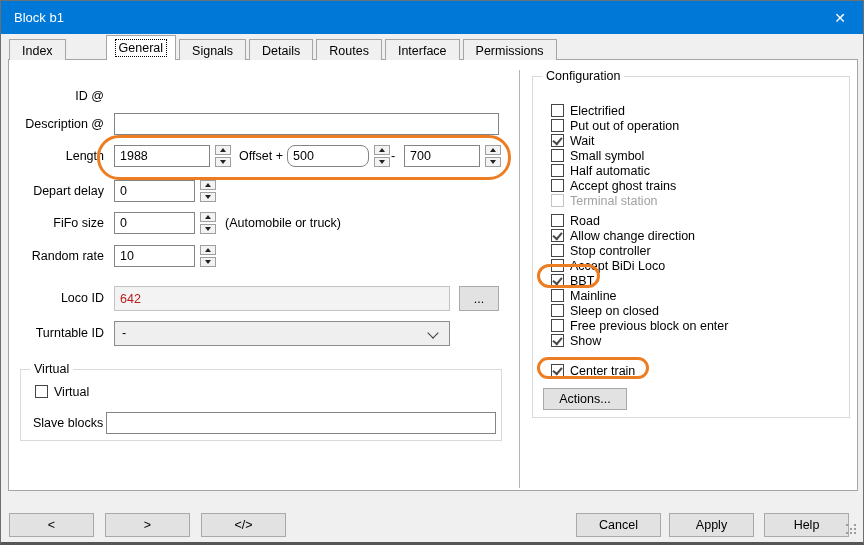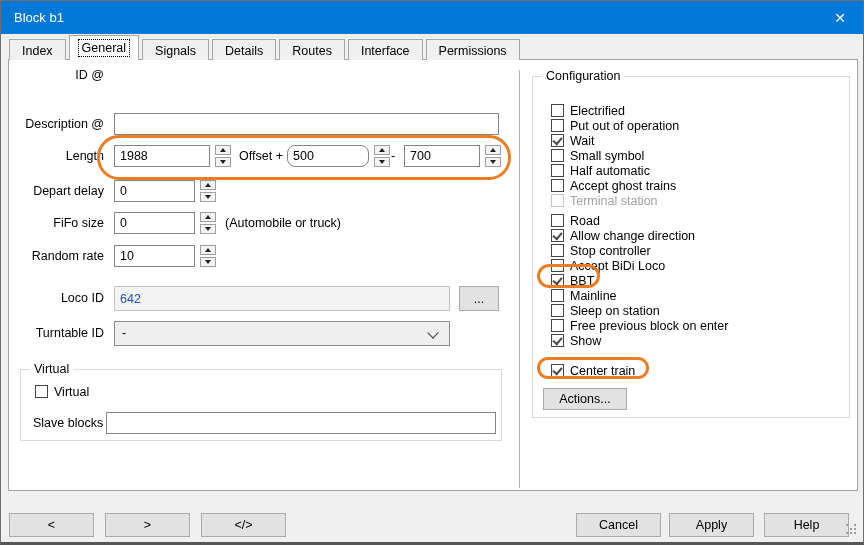--- a/index.html
+++ b/index.html
@@ -10,33 +10,33 @@
     overflow:hidden;
   }
   
   .titlebar { position:absolute; left:0; top:0; right:0; height:33px; background:#0078d7; color:#fff; }
   .title-text { position:absolute; left:13px; top:9px; font-size:13px; }
   .close-btn { position:absolute; right:0; top:0; width:46px; height:33px; display:flex; align-items:center; justify-content:center; font-size:14px; cursor:default; }
   
   .tabs { position:absolute; left:8px; top:36px; height:23px; display:flex; align-items:flex-end; z-index:3; }
   .tab { box-sizing:border-box; height:21px; padding:2px 8px 0; margin-right:3px;
          background:#f0f0f0; border:1px solid #a5a5a5; border-bottom:none; white-space:nowrap; }
-  .tab[data-active="true"] { height:25px; padding-top:3px; background:#fff; position:relative; z-index:4; }
+  .tab[data-active="true"] { height:25px; padding-top:3px; background:#fff; position:relative; z-index:4;margin-left:37px; }
   .tab-inner { display:inline-block; padding:1px 3px; border:1px dotted transparent; }
   .tab[data-active="true"] .tab-inner { border-color:#000; }
   
   .page { position:absolute; left:7px; top:58px; width:850px; height:432px; box-sizing:border-box;
           background:#fff; border:1px solid #a5a5a5; z-index:2; }
   .divider { position:absolute; left:510px; top:10px; bottom:2px; width:1px; background:#b2b2b2; }
   
   .flabel { position:absolute; left:0; width:95px; height:22px; line-height:22px; text-align:right; white-space:nowrap; }
   .hint { position:absolute; height:22px; line-height:22px; white-space:nowrap; }
   .tbox { position:absolute; box-sizing:border-box; height:22px; border:1px solid #848484; background:#fff;
           padding:0 5px; font-family:"Liberation Sans","DejaVu Sans",sans-serif; font-size:12.5px; color:#000; }
-  .tbox.disabled { background:#f3f3f3; border-color:#c3c3c3; color:#1d4ed8; }
+  .tbox.disabled { background:#f3f3f3; border-color:#c3c3c3; color:#b91c1c; }
   .spin { position:absolute; width:16px; height:22px; display:flex; flex-direction:column; justify-content:space-between; }
   .sbtn { box-sizing:border-box; height:10px; background:#f3f3f3; border:1px solid #9f9f9f;
           display:flex; align-items:center; justify-content:center; }
   .tri-up { width:0; height:0; border-left:3px solid transparent; border-right:3px solid transparent; border-bottom:4px solid #222; }
   .tri-down { width:0; height:0; border-left:3px solid transparent; border-right:3px solid transparent; border-top:4px solid #222; }
   .combo { position:absolute; box-sizing:border-box; height:25px; line-height:23px; background:#efefef;
            border:1px solid #8c8c8c; padding-left:7px; color:#000; }
   .chev { position:absolute; right:12px; top:7px; width:7px; height:7px;
           border-right:1.4px solid #3e3e3e; border-bottom:1.4px solid #3e3e3e; transform:rotate(45deg); }
   .groupbox { position:absolute; box-sizing:border-box; border:1px solid #d9d9d9; }
@@ -81,21 +81,21 @@
     <div class="tab" data-active="false"><span class="tab-inner">Signals</span></div>
     <div class="tab" data-active="false"><span class="tab-inner">Details</span></div>
     <div class="tab" data-active="false"><span class="tab-inner">Routes</span></div>
     <div class="tab" data-active="false"><span class="tab-inner">Interface</span></div>
     <div class="tab" data-active="false"><span class="tab-inner">Permissions</span></div>
   </div>
 
   <div class="page">
     <div class="divider"></div>
 
-    <span class="flabel" style="top:4px">ID @</span>
+    <span class="flabel" style="top:25px">ID @</span>
 
     <span class="flabel" style="top:53px">Description @</span>
     <input class="tbox" style="left: 105px; top: 53px; width: 385px;" value="">
 
     <span class="flabel" style="top:85px">Length</span>
     <input class="tbox" style="left: 105px; top: 85px; width: 96px;" value="1988">
     <span class="spin" style="left:206px;top:85px">
       <span class="sbtn">
           <i class="tri-up"></i>
         </span>
@@ -228,21 +228,21 @@
       <div class="cfg-item" style="left:18px;top:197px" data-checked="true">
           <span class="cb"></span>
           <span class="cb-label">BBT</span>
         </div>
       <div class="cfg-item" style="left:18px;top:212px" data-checked="false">
           <span class="cb"></span>
           <span class="cb-label">Mainline</span>
         </div>
       <div class="cfg-item" style="left:18px;top:227px" data-checked="false">
           <span class="cb"></span>
-          <span class="cb-label">Sleep on station</span>
+          <span class="cb-label">Sleep on closed</span>
         </div>
       <div class="cfg-item" style="left:18px;top:242px" data-checked="false">
           <span class="cb"></span>
           <span class="cb-label">Free previous block on enter</span>
         </div>
       <div class="cfg-item" style="left:18px;top:257px" data-checked="true">
           <span class="cb"></span>
           <span class="cb-label">Show</span>
         </div>
       <div class="cfg-item" style="left:18px;top:287px" data-checked="true">

